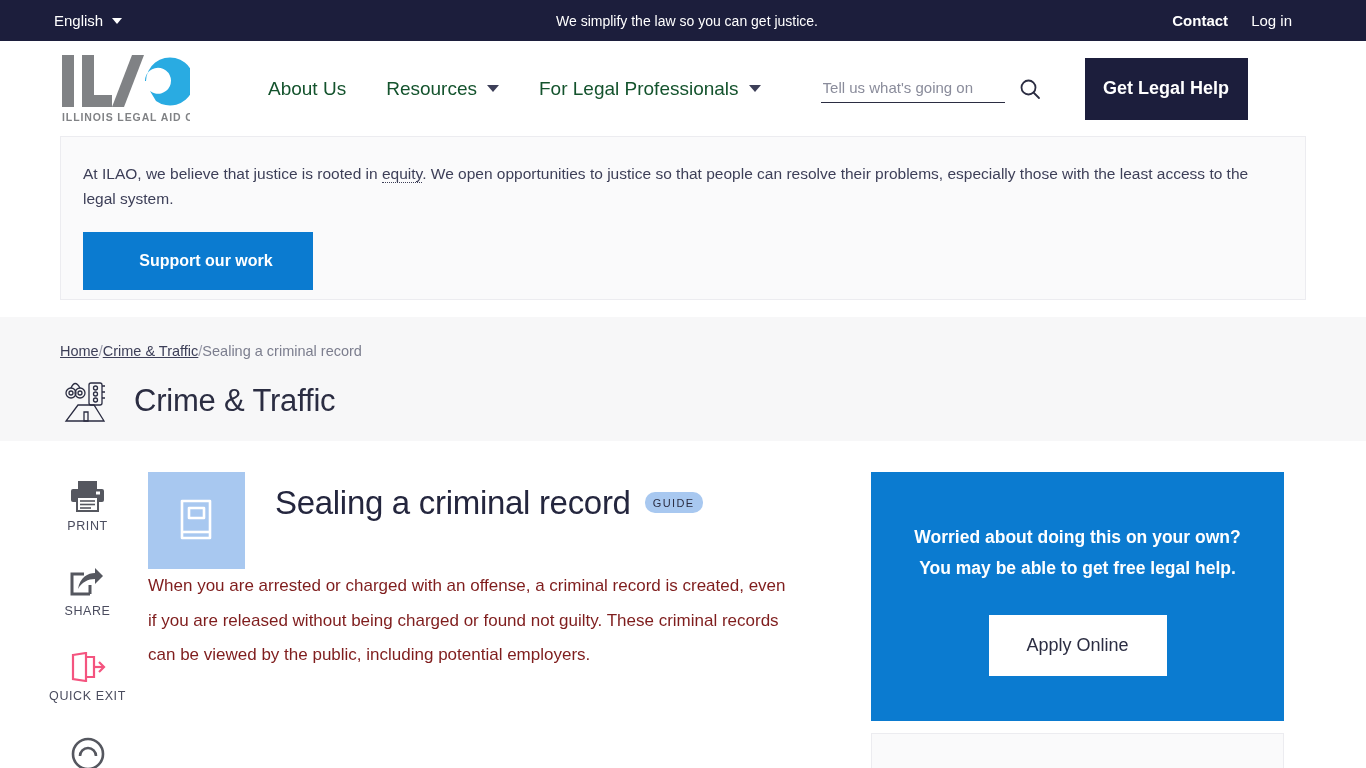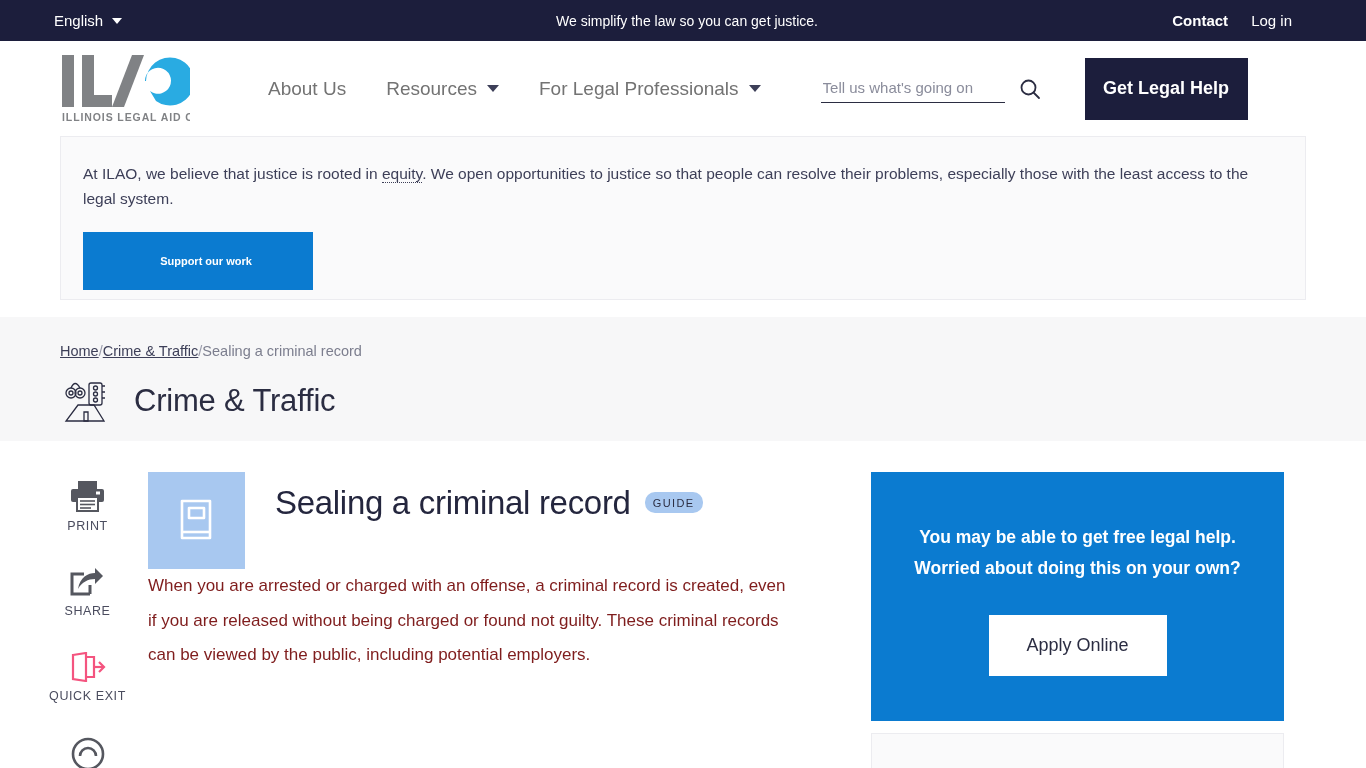--- a/index.html
+++ b/index.html
@@ -84,21 +84,21 @@
     display: flex;
     align-items: center;
     margin-left: 78px;
     gap: 40px;
   }
   .navitem {
     display: flex;
     align-items: center;
     gap: 10px;
     font-size: 19px;
-    color: #737373;
+    color: #14532d;
     cursor: pointer;
     white-space: nowrap;
   }
   .navitem .caret {
     width: 0; height: 0;
     border-left: 6px solid transparent;
     border-right: 6px solid transparent;
     border-top: 7px solid #3d3f58;
   }
 
@@ -152,21 +152,21 @@
     color: #3d3f58;
     max-width: 1180px;
   }
   .equity-text .dotted {
     border-bottom: 1px dotted #3d3f58;
   }
   .support-btn {
     margin-top: 21px;
     background: #0b7bd0;
     color: #ffffff;
-    font-size: 11px;
+    font-size: 16px;
     font-weight: bold;
     border: none;
     width: 230px;
     height: 58px;
     cursor: pointer;
     font-family: "Liberation Sans", sans-serif;
     padding-left: 16px;
   }
 
   
@@ -494,22 +494,22 @@
         <span class="badge">GUIDE</span>
       </div>
     </div>
 
 
     <p class="body-para">When you are arrested or charged with an offense, a criminal record is created, even if you are released without being charged or found not guilty. These criminal records can be viewed by the public, including potential employers.</p>
   </div>
 
   <div class="rightcol">
     <div class="help-card">
+      <div class="help-line">Worried about doing this on your own?</div>
       <div class="help-line">You may be able to get free legal help.</div>
-      <div class="help-line">Worried about doing this on your own?</div>
       <button class="apply-btn">Apply Online</button>
     </div>
 
     <div class="note-card">
       <div class="note-text">Note: Covid-19 is changing many areas of</div>
     </div>
   </div>
 </div>
 
 </body></html>

